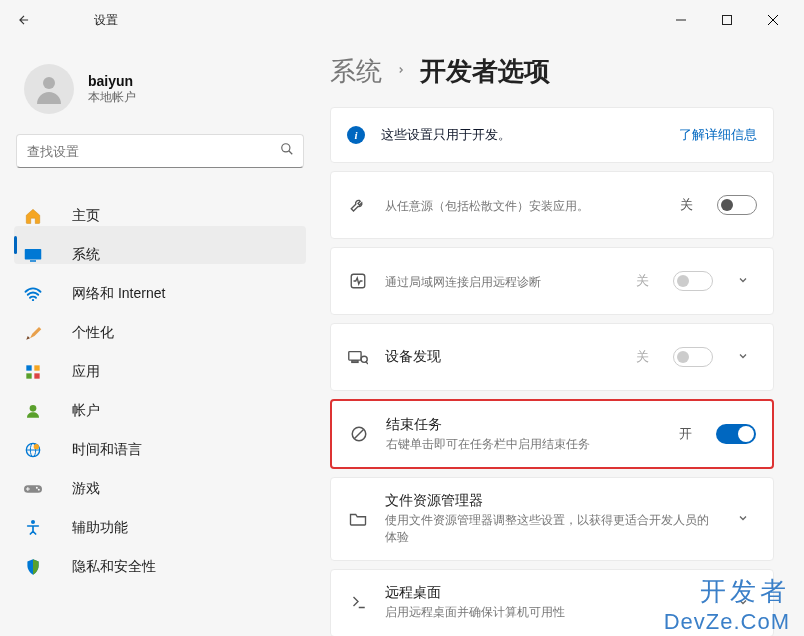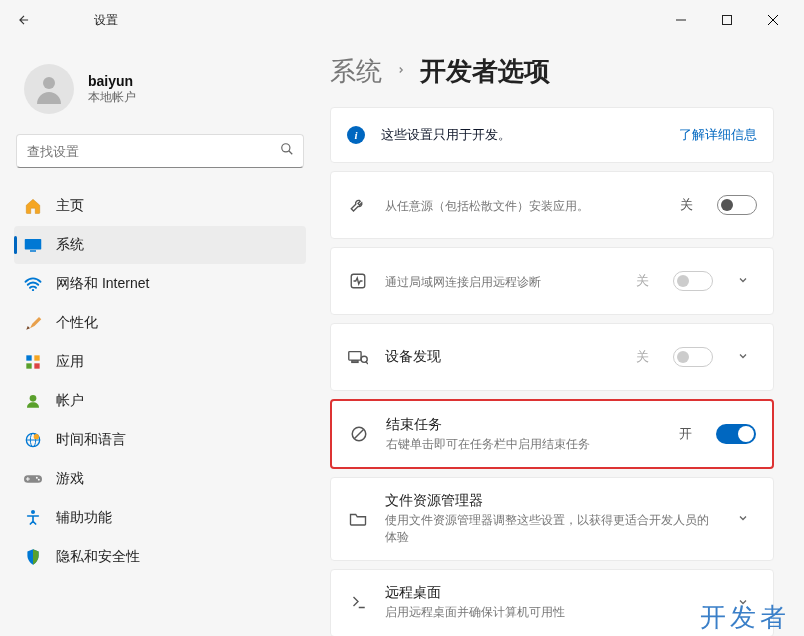--- a/index.html
+++ b/index.html
@@ -17,21 +17,21 @@
     .user-block { display: flex; align-items: center; padding: 12px 8px 20px 12px; gap: 14px; }
     .avatar { width: 50px; height: 50px; border-radius: 50%; background: #e3e3e3; display: flex; align-items: center; justify-content: center; }
     .user-name { font-size: 14px; font-weight: 600; color: #111; }
     .user-sub { font-size: 12px; color: #666; }
     
     .search-wrap { position: relative; margin: 0 4px 12px 4px; }
     .search-input { width: 100%; height: 34px; border: 1px solid #ddd; border-bottom: 1.5px solid #888; border-radius: 4px; padding: 0 34px 0 10px; font-size: 13px; background: #fff; outline: none; }
     .search-icon { position: absolute; right: 10px; top: 50%; transform: translateY(-50%); color: #666; pointer-events: none; }
     
     .nav { list-style: none; margin-top: 6px; overflow-y: auto; }
-    .nav-item { display: flex; align-items: center; height: 38px; padding: 0 10px; border-radius: 4px; cursor: pointer; gap: 14px; position: relative; margin: 1px 2px; }
+    .nav-item { display: flex; align-items: flex-end; height: 38px; padding: 0 10px; border-radius: 4px; cursor: pointer; gap: 30px; position: relative; margin: 1px 2px; }
     .nav-item.active { background: #ececec; }
     .nav-item.active::before { content: ''; position: absolute; left: 0; top: 10px; bottom: 10px; width: 3px; background: #0067c0; border-radius: 2px; }
     .nav-icon { width: 18px; height: 18px; display: flex; align-items: center; justify-content: center; }
     .nav-label { font-size: 14px; color: #222; }
     
     .main { flex: 1; padding: 14px 30px 0 10px; overflow-y: auto; }
     .breadcrumb { display: flex; align-items: center; gap: 14px; margin-bottom: 18px; }
     .bc-part { font-size: 26px; color: #222; }
     .bc-part.dim { color: #777; font-weight: 400; cursor: pointer; }
     .bc-sep { color: #888; font-size: 14px; }
@@ -339,13 +339,14 @@
                 <polyline points="6 9 12 15 18 9"></polyline>
               </svg></span>
   </div>
         </div>
       </div>
   </div>
 </div>
 
 <div class="watermark">
   <div class="wm-cn">开发者</div>
+  <div class="wm-en">DevZe.CoM</div>
 </div>
 
 </body></html>

